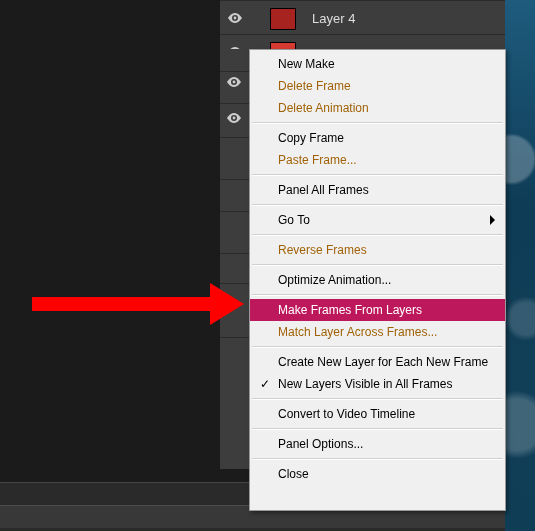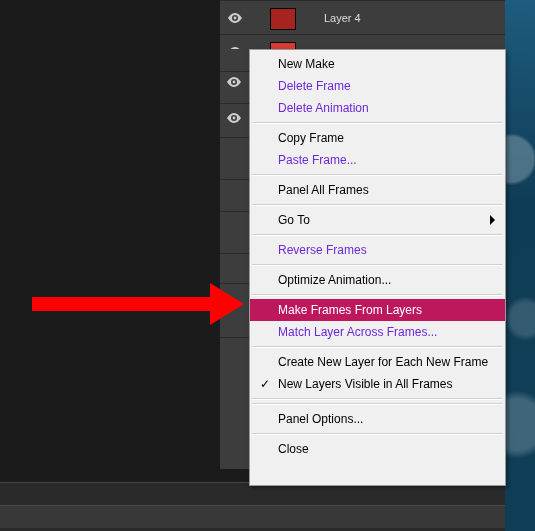--- a/index.html
+++ b/index.html
@@ -66,23 +66,23 @@
     background: #1e1e1e;
   }
   .thumb.partial::before {
     content:"";
     position:absolute;
     left:0;top:0;
     width:100%;height:6px;
     background:#d73a31;
   }
   .layer-label {
-    margin-left: 28px;
+    margin-left: 16px;
     color: #dedede;
-    font-size: 11px;
+    font-size: 13px;
   }
   
   .ocean {
     position: absolute;
     right: 0; top: 0;
     width: 30px; height: 531px;
     background:
       radial-gradient(circle at 20% 30%, rgba(255,255,255,.25) 0 6%, transparent 7%) ,
       radial-gradient(circle at 70% 60%, rgba(255,255,255,.15) 0 5%, transparent 7%) ,
       radial-gradient(circle at 40% 80%, rgba(255,255,255,.2) 0 6%, transparent 8%) ,
@@ -135,21 +135,21 @@
     padding: 3px 0;
   }
   .menu-item {
     position: relative;
     height: 22px;
     line-height: 22px;
     padding: 0 22px 0 28px;
     color: #000;
     white-space: nowrap;
   }
-  .menu-item.disabled { color: #6d28d9; }
+  .menu-item.disabled { color: #a16207; }
   .menu-item.hover {
     background: #be185d;
     color: #fff;
   }
   .menu-sep {
     height: 1px;
     margin: 3px 2px;
     background: #d0d0d0;
     border-bottom: 1px solid #ffffff;
   }
@@ -267,20 +267,21 @@
     <div class="menu-item disabled"><span>Reverse Frames</span></div>
     <div class="menu-sep"></div>
     <div class="menu-item"><span>Optimize Animation...</span></div>
     <div class="menu-sep"></div>
     <div class="menu-item hover"><span>Make Frames From Layers</span></div>
     <div class="menu-item disabled"><span>Match Layer Across Frames...</span></div>
     <div class="menu-sep"></div>
     <div class="menu-item"><span>Create New Layer for Each New Frame</span></div>
     <div class="menu-item"><span class="check">✓</span><span>New Layers Visible in All Frames</span></div>
     <div class="menu-sep"></div>
+    <div class="menu-item"><span>Convert to Video Timeline</span></div>
     <div class="menu-sep"></div>
     <div class="menu-item"><span>Panel Options...</span></div>
     <div class="menu-sep"></div>
     <div class="menu-item"><span>Close</span></div>
     <div class="menu-item"></div>
   </div>
 
 </div>
 
 </body></html>

